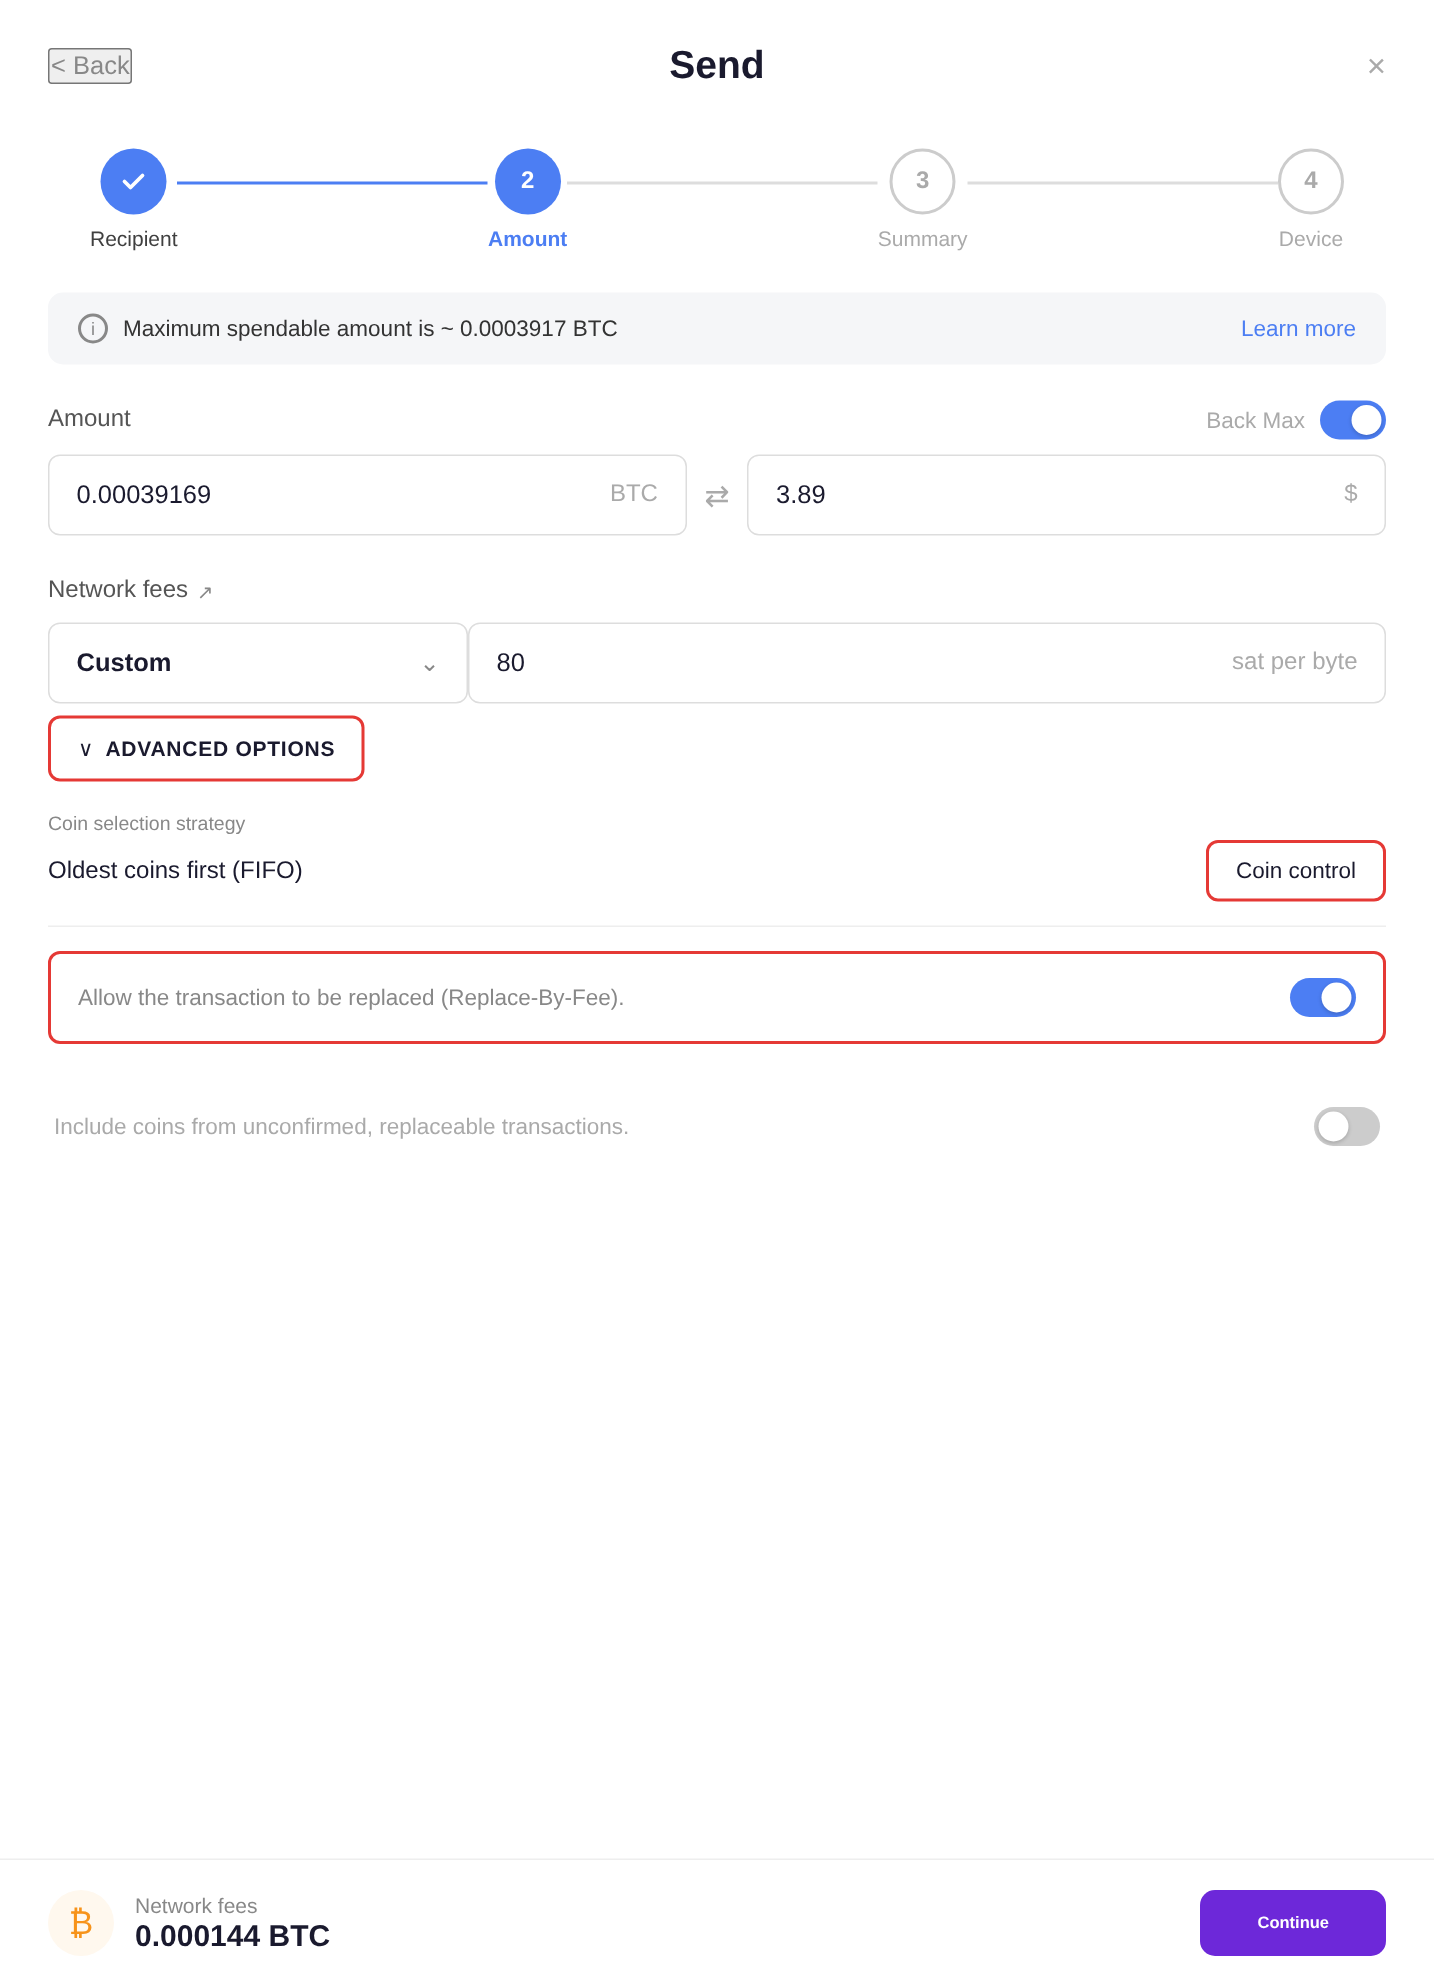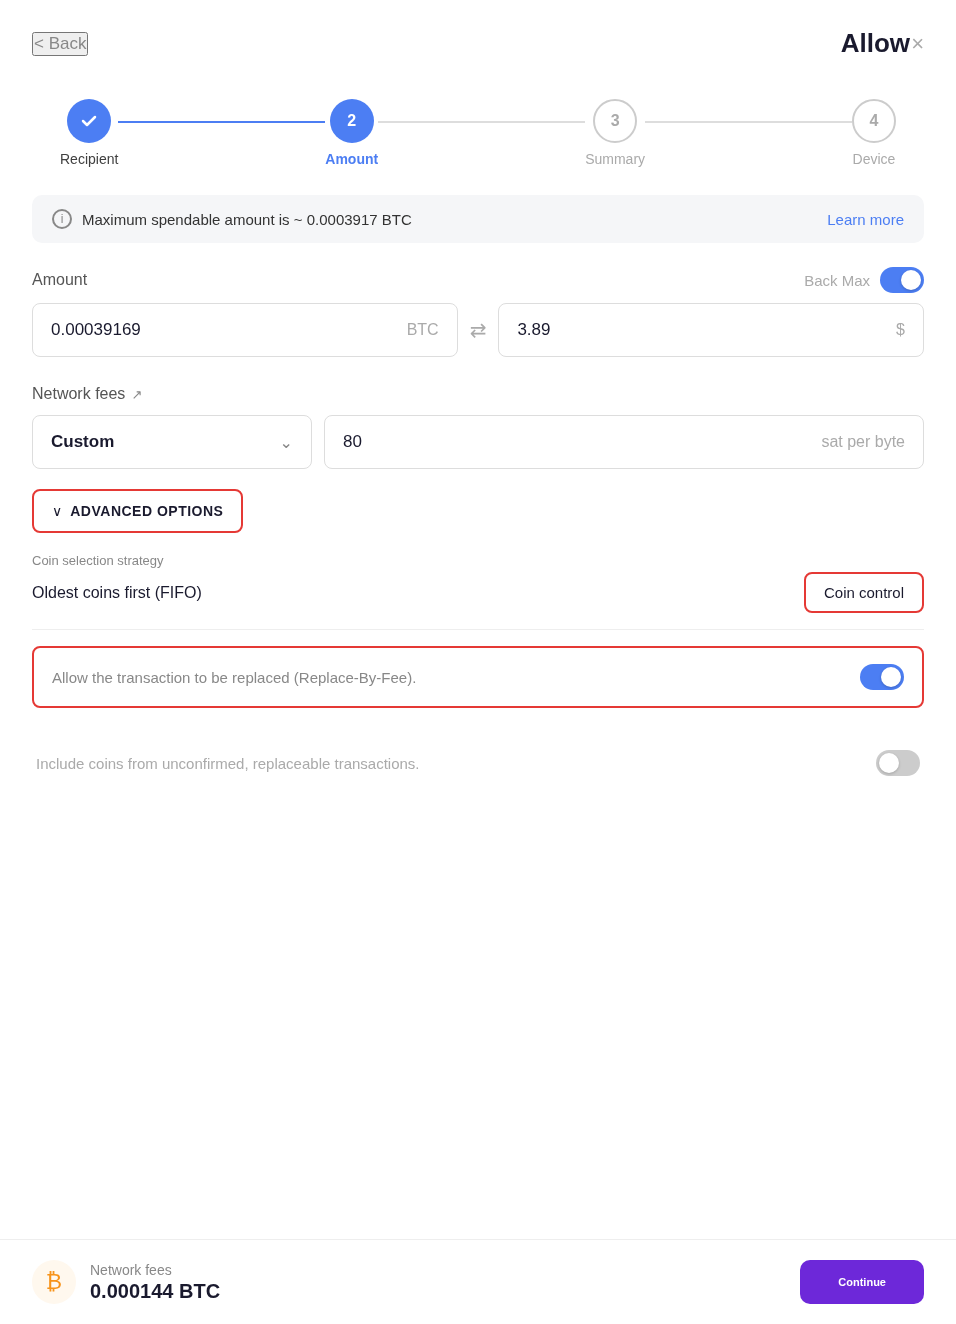--- a/index.html
+++ b/index.html
@@ -16,22 +16,22 @@
       width: 956px;
       min-height: 1324px;
       background: #fff;
       display: flex;
       flex-direction: column;
       position: relative;
     }
     .header {
       display: flex;
       align-items: center;
-      justify-content: flex-end;
-      padding: 28px 46px 16px;
+      justify-content: center;
+      padding: 28px 16px 16px;
       position: relative;
     }
     .back-btn {
       position: absolute;
       left: 32px;
       color: #888;
       font-size: 17px;
       cursor: pointer;
       display: flex;
       align-items: center;
@@ -214,22 +214,21 @@
       display: flex;
       align-items: center;
       gap: 6px;
     }
     .ext-icon {
       font-size: 13px;
       color: #888;
     }
     .fees-row {
       display: flex;
-      gap: 12px;
-      margin-bottom: 20px;
+      margin-bottom: 8px;
     }
     .fee-dropdown {
       flex: 0 0 280px;
       border: 1.5px solid #ddd;
       border-radius: 8px;
       padding: 16px 18px;
       display: flex;
       align-items: center;
       justify-content: space-between;
       cursor: pointer;
@@ -382,21 +381,21 @@
       height: 18px;
     }
   </style>
 </head>
 <body>
 
 <div class="modal">
 
   <div class="header">
     <button class="back-btn">&lt; Back</button>
-    <span class="header-title">Allow</span>
+    <span class="header-title">Send</span>
     <span class="close-btn">×</span>
   </div>
 
   <div class="stepper">
 
     <div class="step-item">
       <div class="step-circle done">
         <svg class="checkmark-svg" viewBox="0 0 18 18" fill="none">
           <polyline points="3,9 7,13 15,5" stroke="white" stroke-width="2.5" stroke-linecap="round" stroke-linejoin="round"></polyline>
         </svg>

